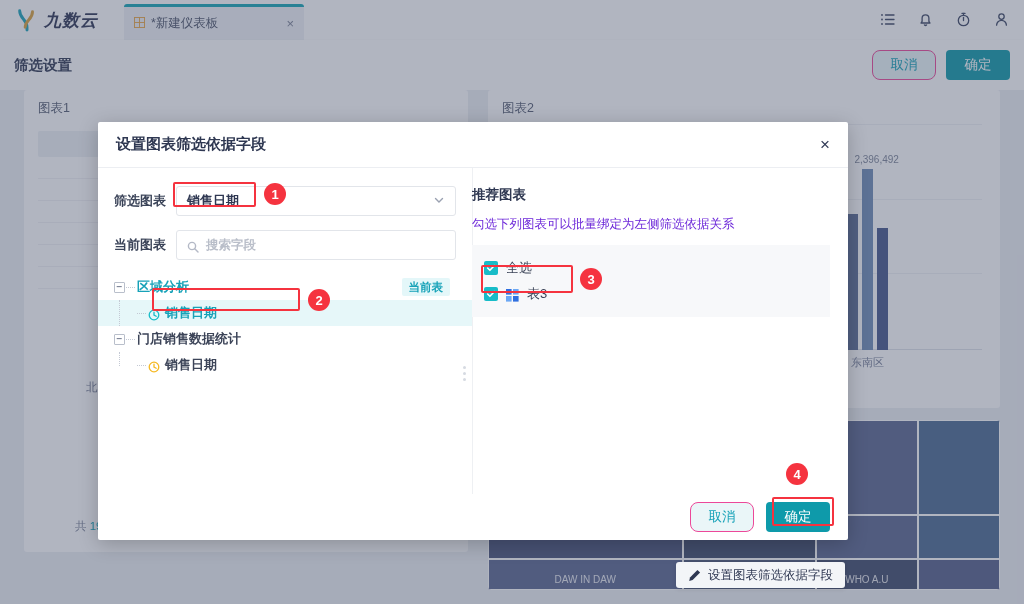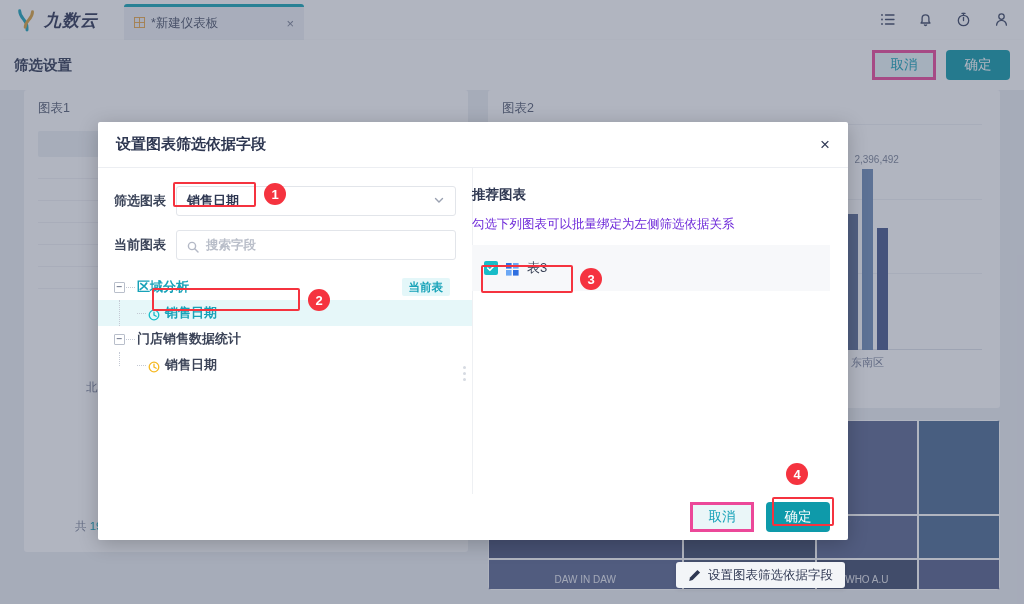--- a/index.html
+++ b/index.html
@@ -42,21 +42,21 @@
 
   
   .subbar {
     position: absolute; top: 40px; left: 0; width: 1024px; height: 50px;
     background: #ffffff; display: flex; align-items: center;
     box-shadow: 0 1px 3px rgba(0,0,0,.07);
   }
   .subbar-title { font-size: 14.5px; font-weight: bold; color: #2f3852; margin-left: 14px; }
   .subbar-btns { margin-left: auto; margin-right: 14px; display: flex; gap: 10px; }
   .btn-ghost {
-    min-width: 64px; height: 30px; border: 3px solid #ec4899; border-radius: 0;
+    min-width: 64px; height: 30px; border: 1px solid #ec4899; border-radius: 8px;
     background: #eaf6f8; color: #17a2b8; font-size: 13.5px;
     display: flex; align-items: center; justify-content: center; cursor: pointer;
   }
   .btn-primary {
     min-width: 64px; height: 30px; border-radius: 4px; border: none;
     background: #0e9aaa; color: #fff; font-size: 13.5px;
     display: flex; align-items: center; justify-content: center; cursor: pointer;
   }
 
   
@@ -447,20 +447,28 @@
               <i></i>
           </div>
         </div>
       </div>
 
       <div class="pane-right">
         <div class="rtitle">推荐图表</div>
         <div class="rdesc">勾选下列图表可以批量绑定为左侧筛选依据关系</div>
 
         <div class="chkbox-panel">
+          <div class="chkrow">
+            <span class="cbox">
+              <svg viewBox="0 0 10 10" fill="none" stroke="#fff" stroke-width="1.6" stroke-linecap="round" stroke-linejoin="round">
+                <polyline points="1.6,5 3.9,7.3 8.4,2.5"></polyline>
+              </svg>
+            </span>
+            <span class="clabel">全选</span>
+          </div>
 
           <div class="chkrow">
             <span class="cbox">
               <svg viewBox="0 0 10 10" fill="none" stroke="#fff" stroke-width="1.6" stroke-linecap="round" stroke-linejoin="round">
                 <polyline points="1.6,5 3.9,7.3 8.4,2.5"></polyline>
               </svg>
             </span>
             <span class="grid-ic">
               <svg viewBox="0 0 13 13" width="13" height="13">
                 <rect x="0" y="0" width="5.6" height="5.6" fill="#2f6fe0"></rect>

